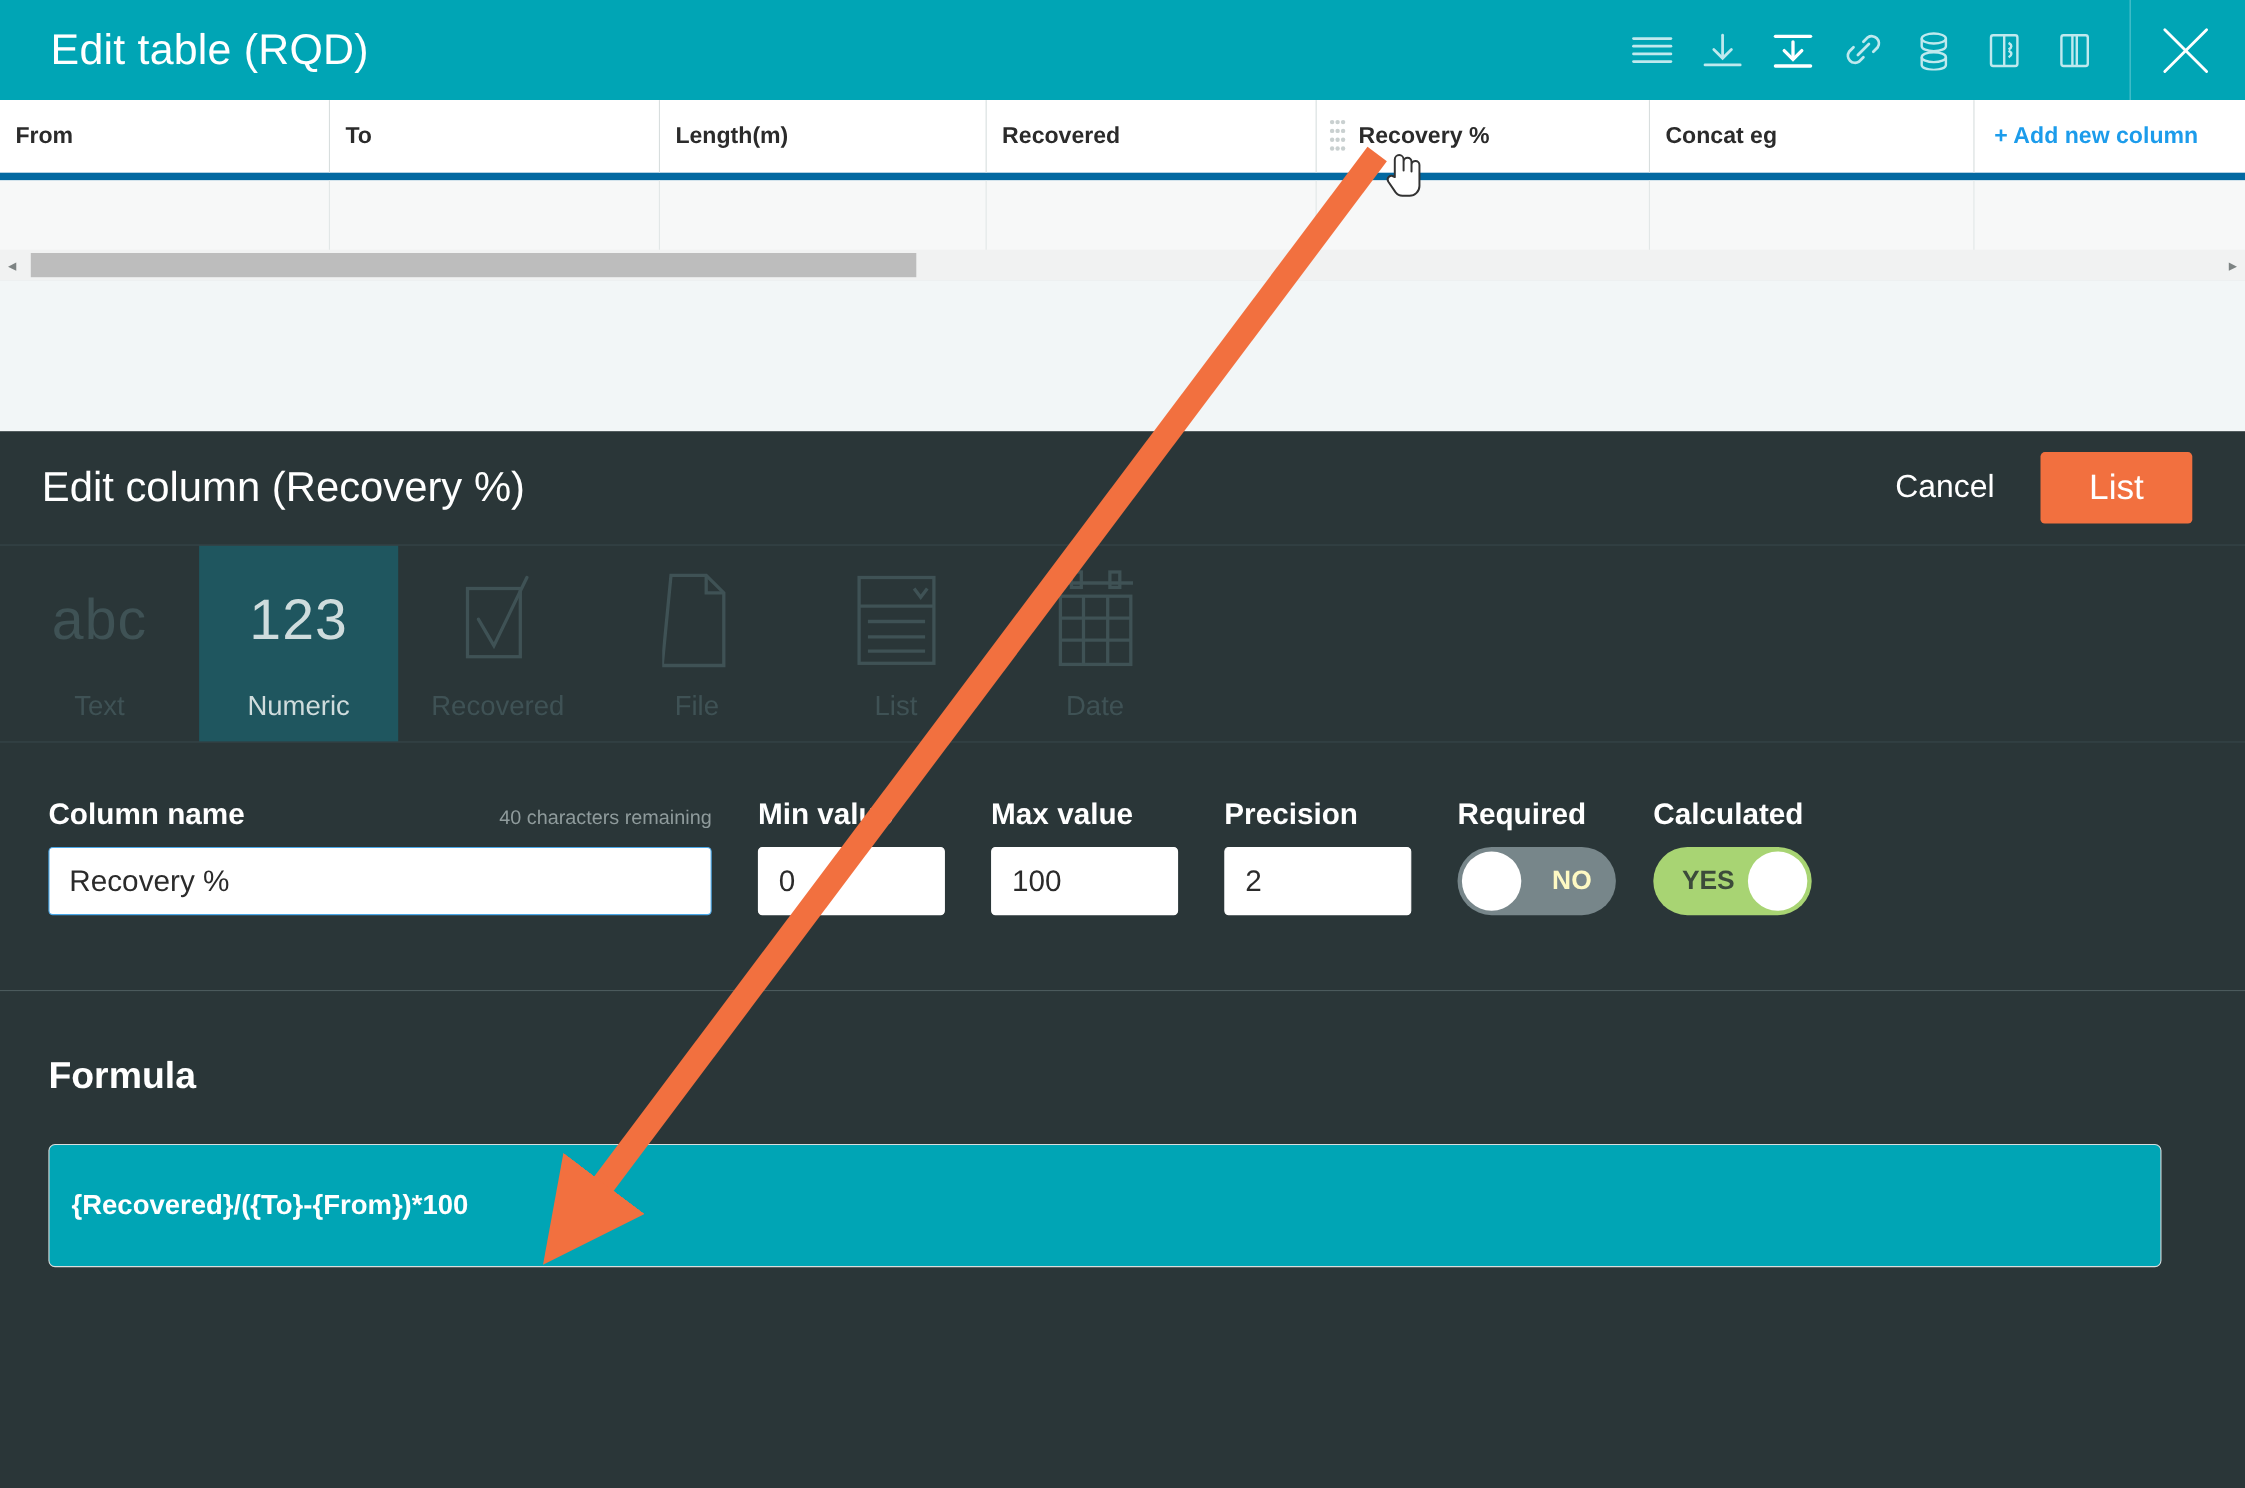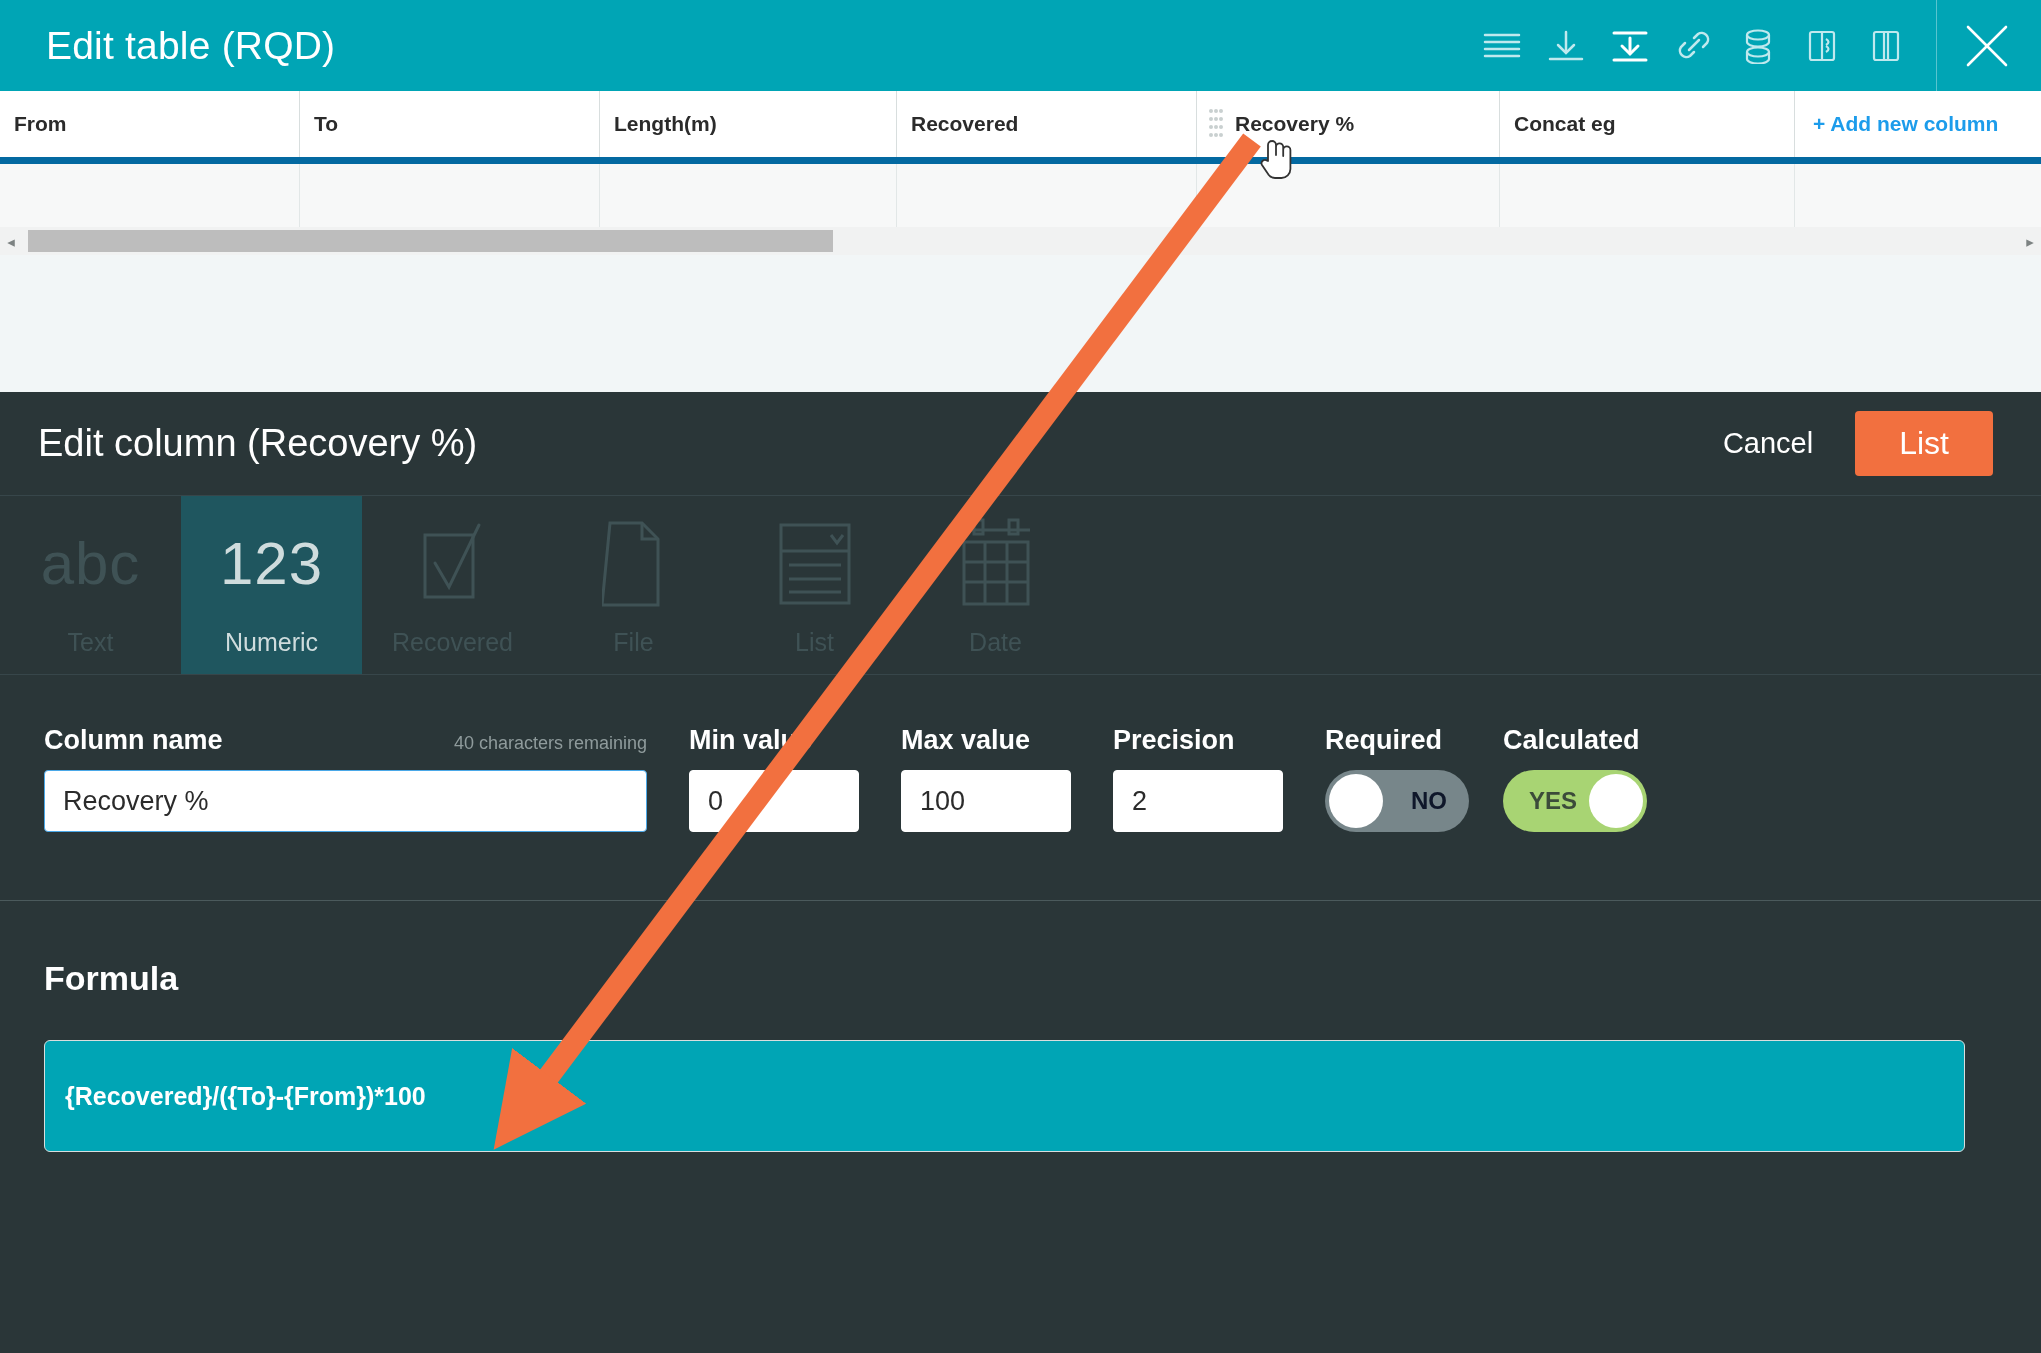--- a/index.html
+++ b/index.html
@@ -234,21 +234,21 @@
     background: #1f565f;
     color: #cfdcdd;
   }
   .type-ico {
     height: 100px;
     display: flex;
     align-items: center;
     justify-content: center;
   }
   .type-ico-text {
-    font-size: 60px;
+    font-size: 52px;
     letter-spacing: 1px;
     line-height: 1;
     text-align: right;
   }
   .type-label {
     font-size: 25px;
     margin-top: 14px;
   }
 
   
@@ -327,21 +327,21 @@
   .toggle-knob {
     position: absolute;
     top: 4px;
     width: 54px; height: 54px;
     border-radius: 50%;
     background: #ffffff;
   }
   .toggle.off .toggle-knob { left: 4px; }
   .toggle.on  .toggle-knob { right: 4px; }
   .toggle-text { font-size: 24px; font-weight: 700; }
-  .toggle.off .toggle-text { color: #0f172a; }
+  .toggle.off .toggle-text { color: #fef9c3; }
   .toggle.on  .toggle-text { color: #3c4b3a; }
 
   
   .formula-sec { padding: 58px 0 0 44px; }
   .formula-label {
     color: #ffffff;
     font-size: 34px;
     font-weight: 700;
   }
   .formula-box {

